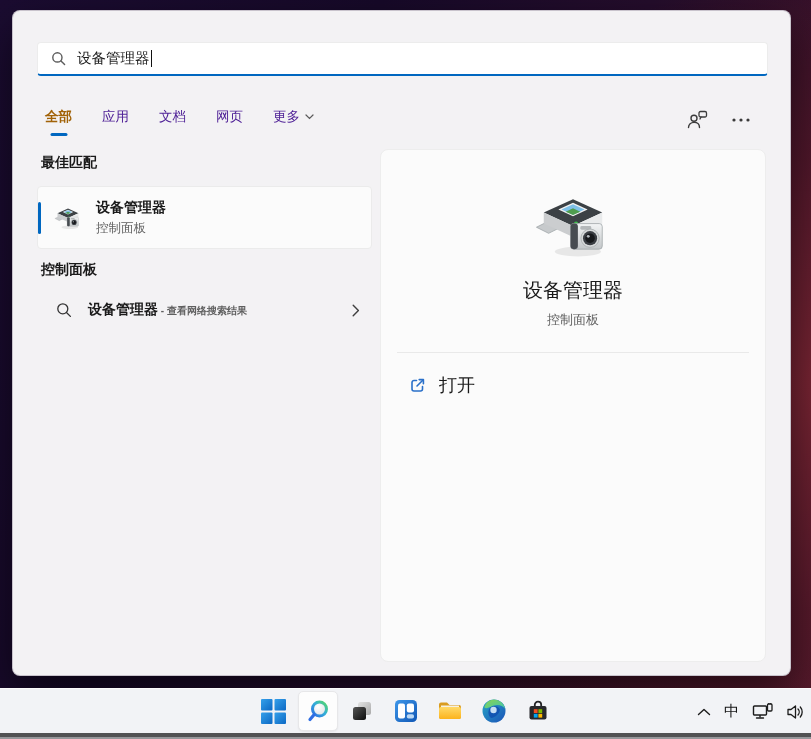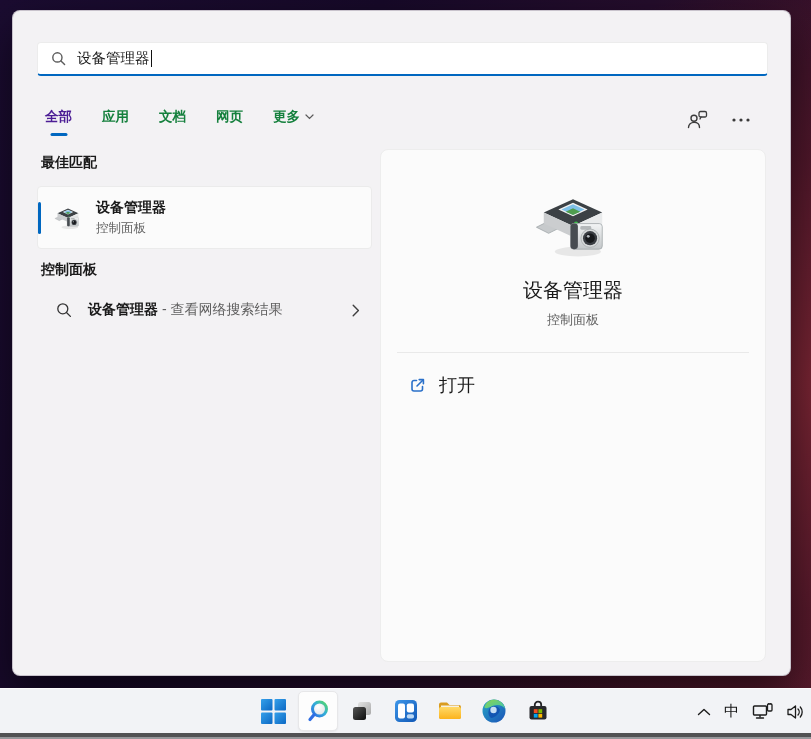--- a/index.html
+++ b/index.html
@@ -21,22 +21,22 @@
   }
   .search-box{
     position:absolute; left:24px; top:31px; width:731px; height:34px;
     background:#ffffff; border:1px solid #ececec; border-bottom:2px solid #0067c0;
     border-radius:4px; display:flex; align-items:center; padding-left:13px;
   }
   .search-box .q{ font-size:14.5px; color:#1b1b1b; margin-left:11px; }
   .caret{ width:1.5px; height:17px; background:#111; margin-left:1px; }
 
   .tabs{ position:absolute; left:32px; top:97px; display:flex; gap:30px; align-items:center; }
-  .tab{ font-size:13.5px; color:#15803d; position:relative; cursor:default; display:flex; align-items:center; gap:5px;font-weight:bold; }
-  .tab.selected{ color:#4c1d95; font-weight:700; }
+  .tab{ font-size:13.5px; color:#4c1d95; position:relative; cursor:default; display:flex; align-items:center; gap:5px; }
+  .tab.selected{ color:#a16207; font-weight:700; }
   .tab-indicator{ position:absolute; left:50%; transform:translateX(-50%); bottom:-10px;
     width:17px; height:3px; border-radius:2px; background:#0067c0; }
 
   .header-icons{ position:absolute; top:99px; right:40px; display:flex; gap:24px; align-items:center; }
 
   
   .section-label{ position:absolute; left:28px; font-size:14px; font-weight:700; color:#1a1a1a; }
   .lbl-best{ top:143px; } .lbl-web{ top:250px; }
 
   .best-match-item{
@@ -47,21 +47,21 @@
   .accent-bar{ position:absolute; left:0; top:15px; width:3px; height:32px; background:#0067c0; border-radius:2px; }
   .bm-text{ margin-left:14px; display:flex; flex-direction:column; gap:3px; }
   .bm-title{ font-size:14px; font-weight:700; color:#1b1b1b; }
   .bm-sub{ font-size:12.5px; color:#5f5f5f; }
 
   .web-row{
     position:absolute; left:24px; top:277px; width:335px; height:44px;
     display:flex; align-items:center; padding:0 12px 0 19px; border-radius:4px;
   }
   .web-text{ margin-left:16px; font-size:14px; color:#1b1b1b; font-weight:600; white-space:nowrap; }
-  .web-hint{ font-size:14px; color:#5f5f5f; font-weight:400; }
+  .web-hint{ font-size:10px; color:#5f5f5f; font-weight:700; }
   .web-chev{ margin-left:auto; display:flex; }
 
   
   .preview-card{
     position:absolute; left:367px; top:138px; width:386px; height:513px;
     background:#fbfbfb; border:1px solid #ededed; border-radius:8px; text-align:center;
   }
   .preview-card .big-icon{ margin-top:37px; }
   .pv-title{ margin-top:8px; font-size:20px; color:#1a1a1a; }
   .pv-sub{ margin-top:7px; font-size:13px; color:#5e5e5e; }

